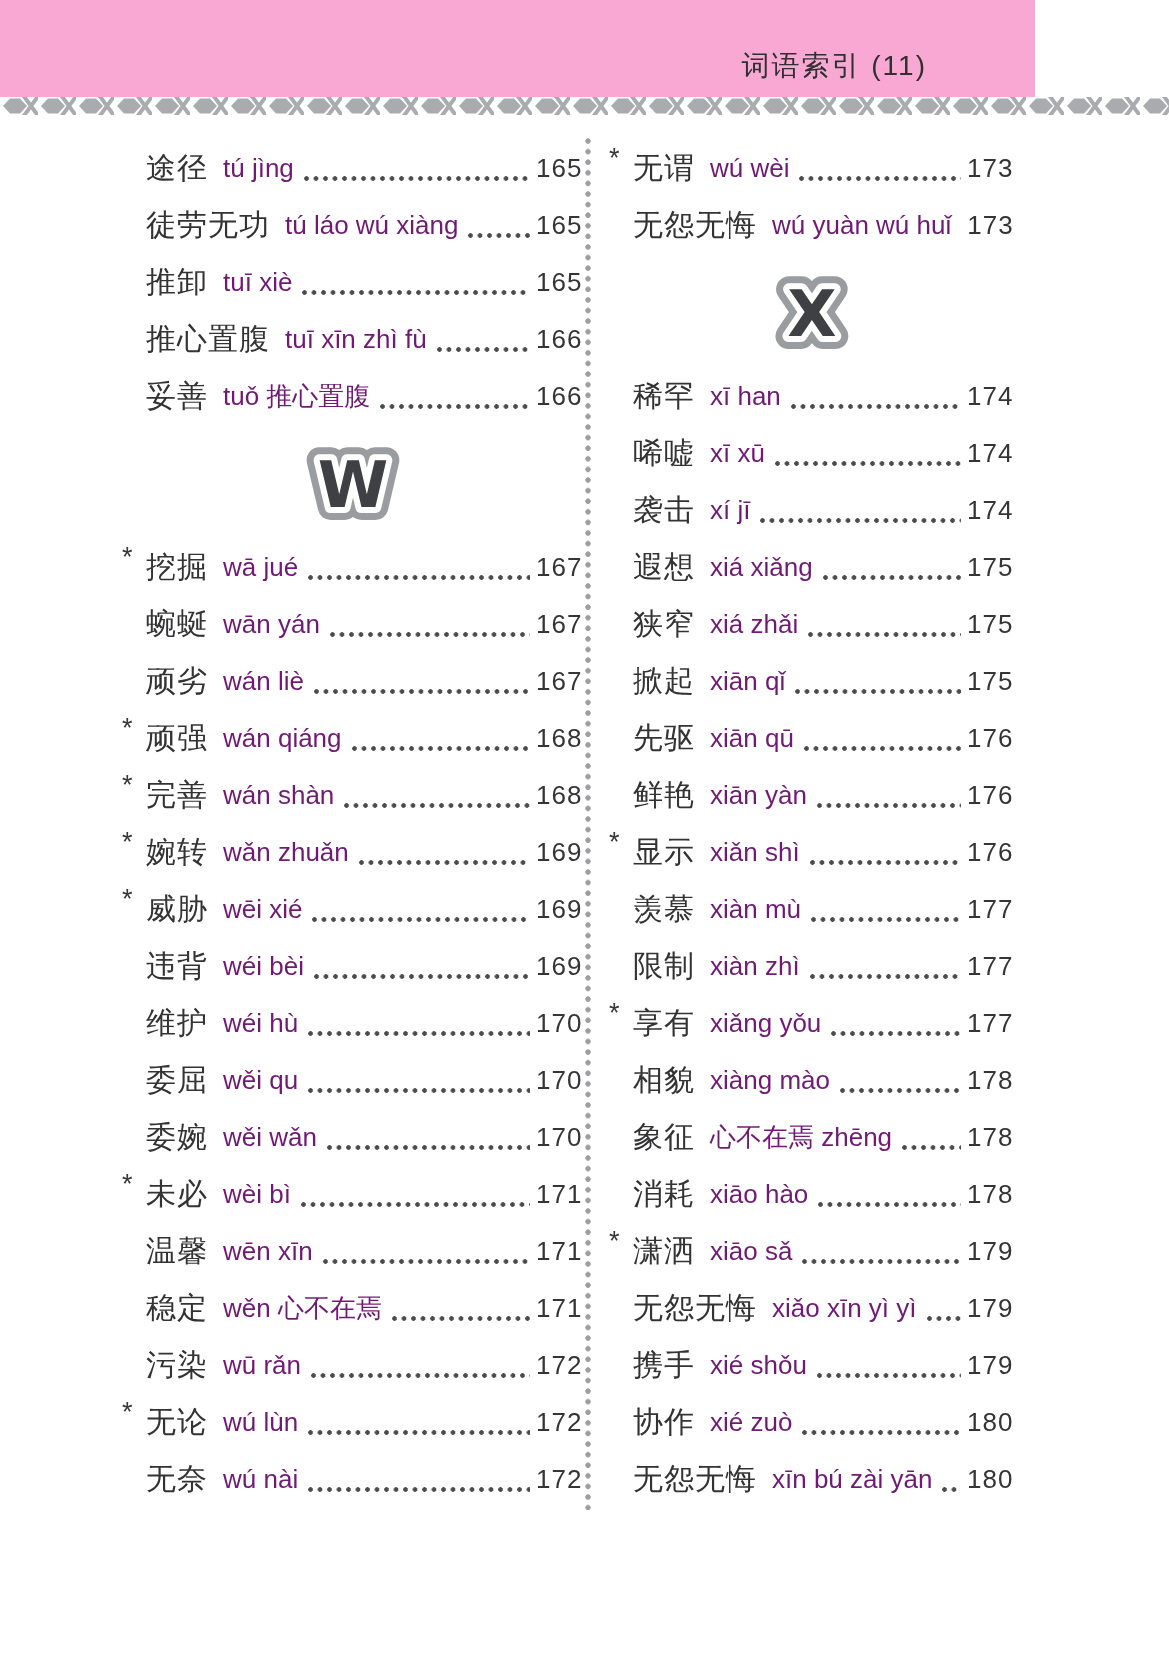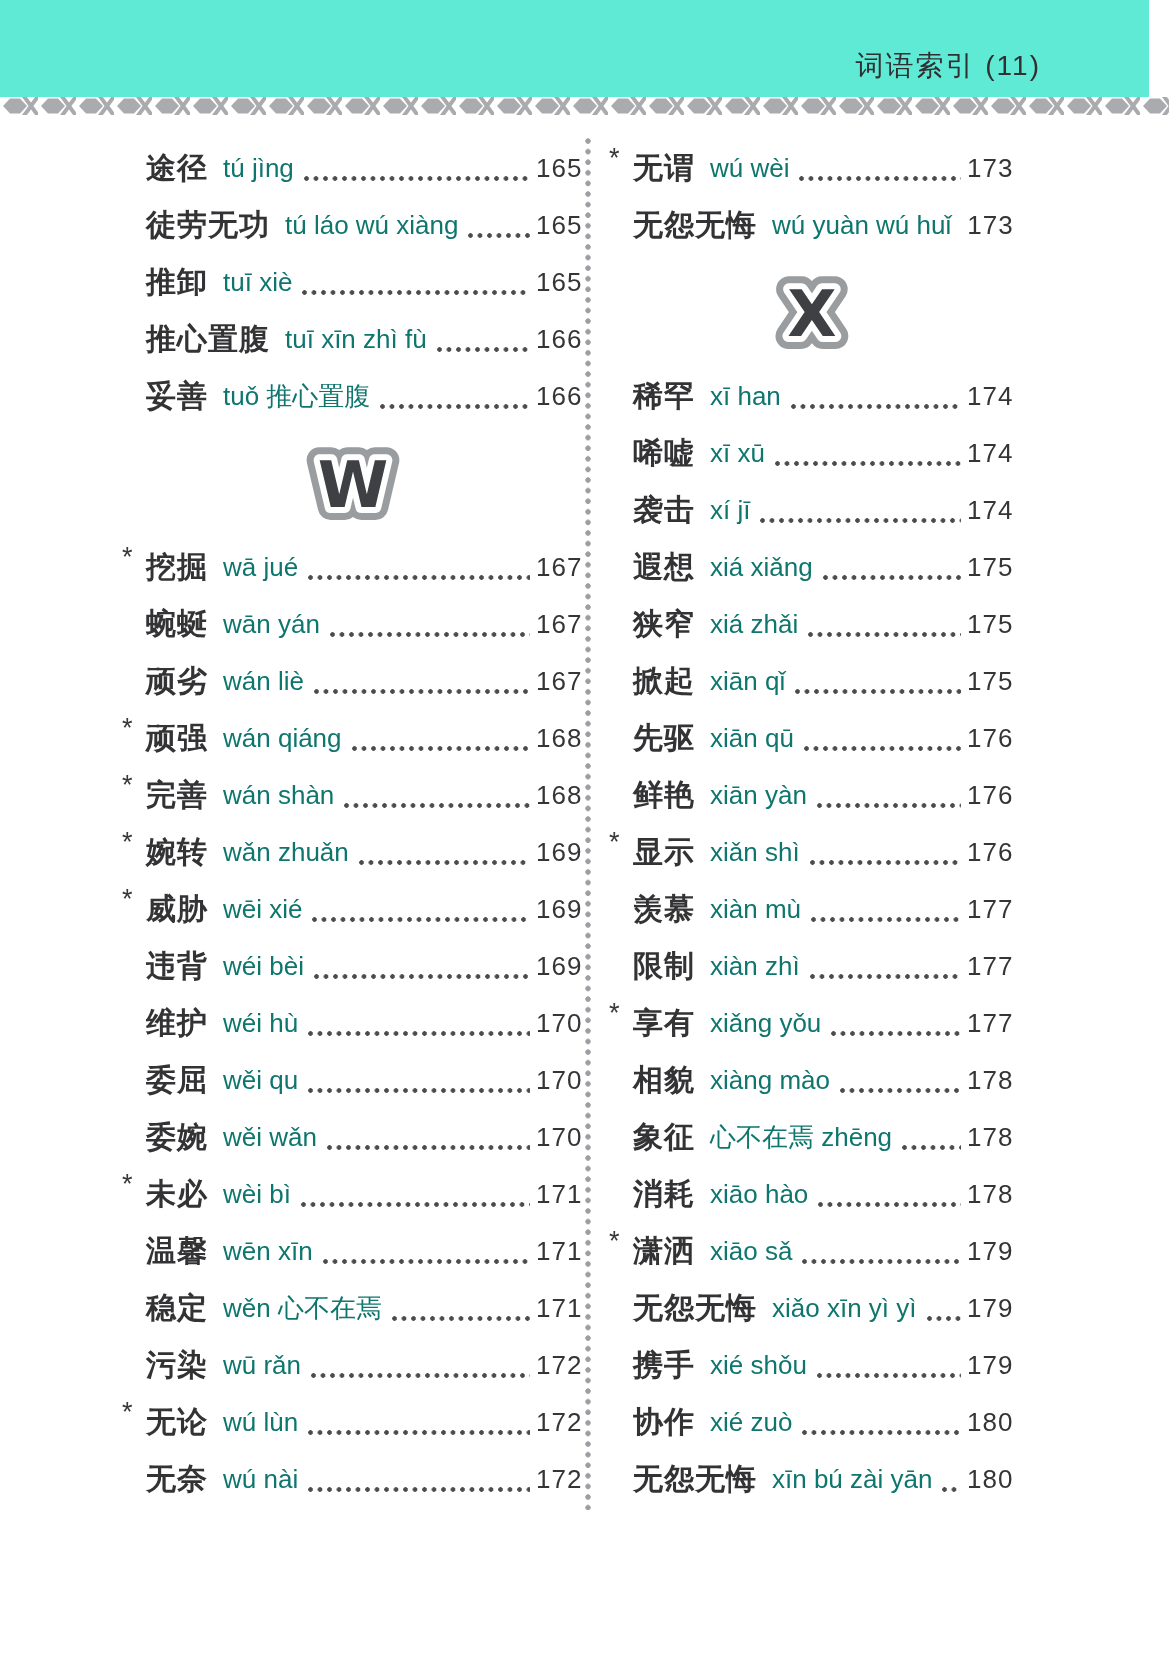--- a/index.html
+++ b/index.html
@@ -5,22 +5,22 @@
   html,body{margin:0;padding:0;}
   body{
     width:1169px;height:1657px;
     background:#ffffff;
     position:relative;
     overflow:hidden;
     font-family:"Liberation Sans","DejaVu Sans",sans-serif;
   }
   
   .page-header{
-    position:absolute;top:0;left:0;width:1149px;height:97px;
-    background:#5eead4;
+    position:absolute;top:0;left:0;width:1035px;height:97px;
+    background:#f9a8d4;
     display:flex;align-items:flex-end;justify-content:flex-end;
     box-sizing:border-box;
     padding:0 108px 12px 0;
   }
   .page-title{
     font-size:28px;color:#303032;letter-spacing:2px;
   }
   
   .band{position:absolute;top:97px;left:0;width:1169px;height:18px;line-height:0;}
   
@@ -28,25 +28,25 @@
   .col-left{left:122px;width:462px;}
   .col-right{left:597px;width:418px;padding-left:12px;box-sizing:border-box;}
   .row{
     display:flex;align-items:center;height:57px;
   }
   .star{
     width:24px;flex:0 0 24px;font-size:27px;color:#39393b;
     position:relative;top:-10px;
   }
   .word{
-    font-size:30px;font-weight:700;color:#333335;
+    font-size:30px;font-weight:400;color:#333335;
     letter-spacing:1px;white-space:nowrap;
   }
   .pinyin{
-    font-size:26px;color:#0f766e;margin-left:15px;white-space:nowrap;
+    font-size:26px;color:#701a75;margin-left:15px;white-space:nowrap;
   }
   .leader{
     flex:1 1 auto;height:5px;margin:0 6px 0 10px;
     transform:translateY(10px);
     background-image:radial-gradient(circle at 2.5px 2.5px,#4b4b4d 2px,rgba(0,0,0,0) 2.6px);
     background-size:9.5px 5px;background-repeat:repeat-x;
   }
   .page-num{
     font-size:26px;color:#353537;min-width:48px;text-align:left;
     letter-spacing:1px;flex:0 0 auto;

